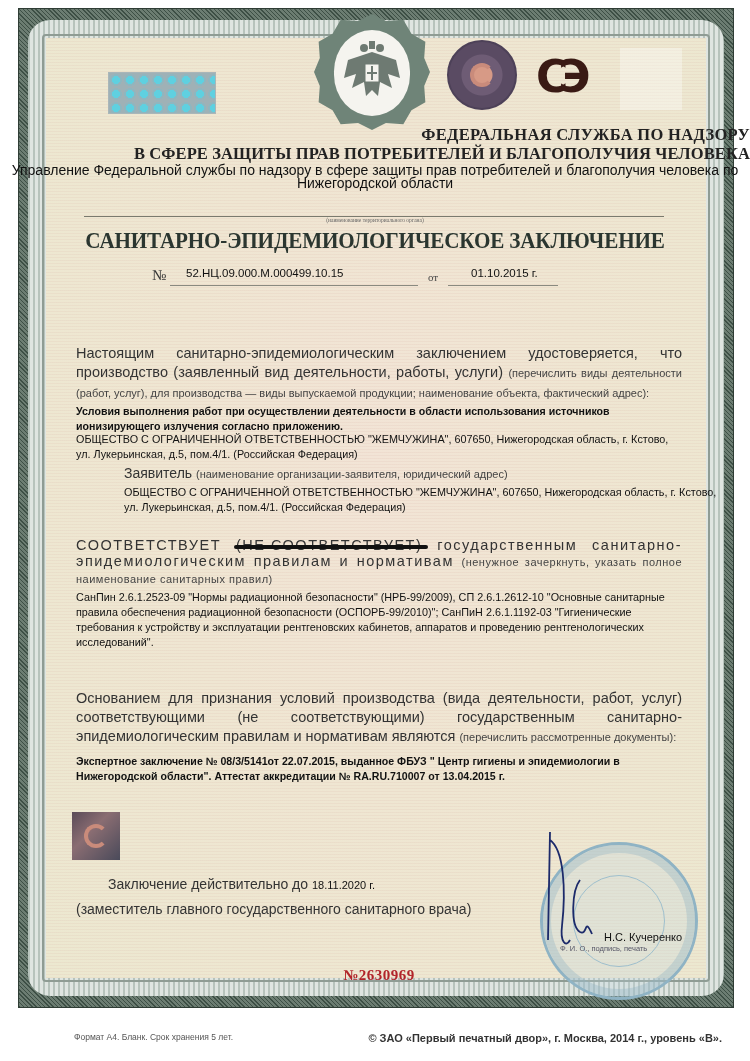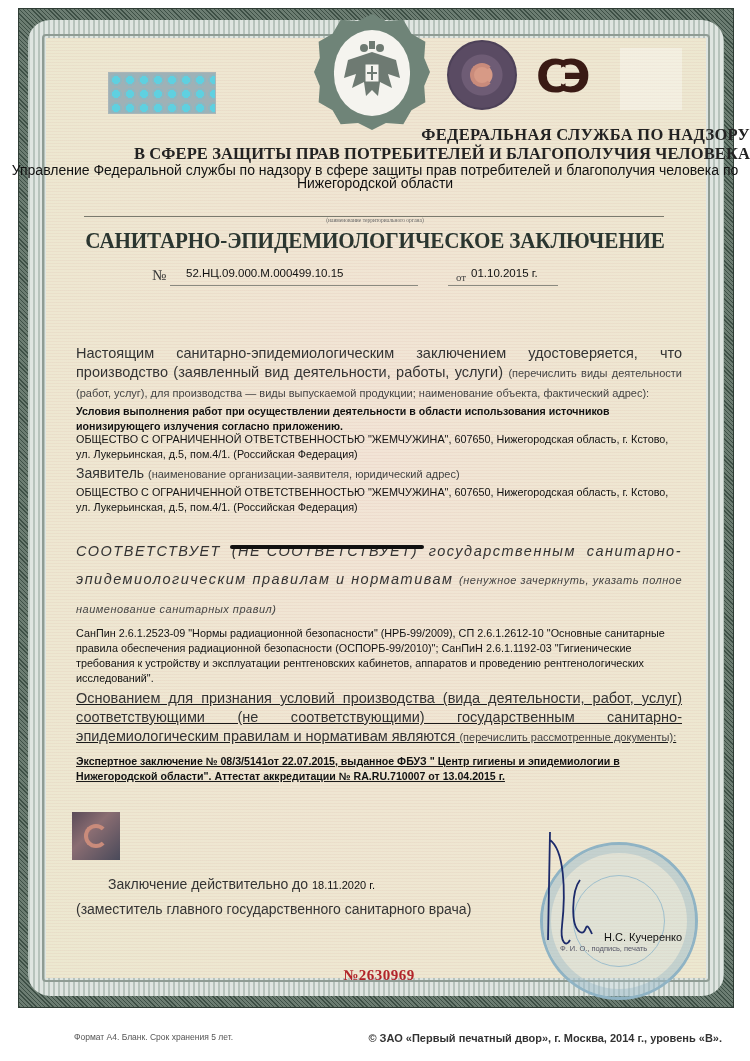--- a/index.html
+++ b/index.html
@@ -75,32 +75,32 @@
   .terr-line { position: absolute; left: 84px; top: 216px; width: 580px; height: 1px; background: #7a7a6e; }
   .terr-caption { position: absolute; left: 0; width: 750px; top: 217px; text-align: center;
         font-family: "Liberation Serif", serif; font-size: 5.5px; color: #666; }
   .title { position: absolute; left: 0; width: 750px; top: 228px; text-align: center;
         font-family: "Liberation Serif", serif; font-weight: bold; font-size: 23px; color: #2b3630;
         letter-spacing: -0.2px; transform: scaleX(0.92); }
   .num-row { position: absolute; top: 266px; left: 0; width: 750px; height: 22px; }
   .num-sign { position: absolute; left: 152px; top: 1px; font-family: "Liberation Serif", serif; font-size: 15px; color: #333; }
   .num-line { position: absolute; left: 170px; top: 19px; width: 248px; height: 1px; background: #8a8a80; }
   .num-val { position: absolute; left: 186px; top: 1px; font-size: 11.5px; color: #111; }
-  .ot { position: absolute; left: 428px; top: 5px; font-family: "Liberation Serif", serif; font-size: 11px; color: #444; margin-left: 28px; }
+  .ot { position: absolute; left: 428px; top: 5px; font-family: "Liberation Serif", serif; font-size: 11px; color: #444; }
   .date-line { position: absolute; left: 448px; top: 19px; width: 110px; height: 1px; background: #8a8a80; }
   .date-val { position: absolute; left: 471px; top: 1px; font-size: 11.5px; color: #111; }
 
   .block { position: absolute; left: 76px; width: 606px; }
   .lead { font-size: 14.5px; color: #333; line-height: 19px; text-align: justify; }
   .lead .small { font-size: 11px; color: #444; }
   .fill { font-size: 10.6px; color: #111; line-height: 14.5px; font-weight: 600; }
   .fill-reg { font-size: 10.8px; color: #111; line-height: 15px; }
   .label-row { font-size: 14px; color: #333; line-height: 18px; }
   .label-row .small { font-size: 11px; color: #444; }
-  .complies { font-size: 14.5px; color: #333; line-height: 28px; letter-spacing: 1.5px; text-align: justify; font-style: italic; }
+  .complies { font-size: 14.5px; color: #333; line-height: 16px; letter-spacing: 1.5px; text-align: justify; }
   .strike { position: relative; display: inline-block; }
   .strike::after { content: ""; position: absolute; left: -2px; right: -6px; top: 8px; height: 4px; background: #111; border-radius: 2px; }
   .complies .small { font-size: 11px; letter-spacing: 0.5px; color: #444; }
   .validity { font-size: 14px; color: #333; margin-left: 32px; }
   .validity .val { font-size: 11px; color: #111; }
 
   .holo-square {
     position: absolute; left: 72px; top: 812px; width: 48px; height: 48px;
     background: linear-gradient(135deg, #5a4b58, #8a6d72 40%, #4a4a5a);
     display: flex; align-items: center; justify-content: center;
@@ -174,39 +174,39 @@
     <span>Настоящим санитарно-эпидемиологическим заключением удостоверяется, что производство (заявленный вид деятельности, работы, услуги)</span>
     <span class="small">(перечислить виды деятельности (работ, услуг), для производства — виды выпускаемой продукции; наименование объекта, фактический адрес):</span>
   </div>
   <div class="fill" style="margin-top:1px;">Условия выполнения работ при осуществлении деятельности в области использования источников ионизирующего излучения согласно приложению.</div>
 </div>
 
 <div class="block" style="top:432px;">
   <div class="fill-reg">ОБЩЕСТВО С ОГРАНИЧЕННОЙ ОТВЕТСТВЕННОСТЬЮ "ЖЕМЧУЖИНА", 607650, Нижегородская область, г. Кстово, ул. Лукерьинская, д.5, пом.4/1. (Российская Федерация)</div>
 </div>
 
-<div class="block" style="top:464px;">
+<div class="block" style="top:464px;margin-left:48px;">
   <div class="label-row">
     <span>Заявитель</span>
     <span class="small">(наименование организации-заявителя, юридический адрес)</span>
   </div>
   <div class="fill-reg" style="margin-top:2px;">ОБЩЕСТВО С ОГРАНИЧЕННОЙ ОТВЕТСТВЕННОСТЬЮ "ЖЕМЧУЖИНА", 607650, Нижегородская область, г. Кстово, ул. Лукерьинская, д.5, пом.4/1. (Российская Федерация)</div>
 </div>
 
 <div class="block" style="top:537px;">
   <div class="complies">
     <span>СООТВЕТСТВУЕТ</span>
     <span class="strike">(НЕ СООТВЕТСТВУЕТ)</span>
     <span>государственным санитарно-эпидемиологическим правилам и нормативам</span>
     <span class="small">(ненужное зачеркнуть, указать полное наименование санитарных правил)</span>
   </div>
   <div class="fill-reg" style="margin-top:3px;">СанПин 2.6.1.2523-09 "Нормы радиационной безопасности" (НРБ-99/2009), СП 2.6.1.2612-10 "Основные санитарные правила обеспечения радиационной безопасности (ОСПОРБ-99/2010)"; СанПиН 2.6.1.1192-03 "Гигиенические требования к устройству и эксплуатации рентгеновских кабинетов, аппаратов и проведению рентгенологических исследований".</div>
 </div>
 
-<div class="block" style="top:689px;text-decoration:underline;">
+<div class="block" style="top:689px;">
   <div class="lead">
     <span>Основанием для признания условий производства (вида деятельности, работ, услуг) соответствующими (не соответствующими) государственным санитарно-эпидемиологическим правилам и нормативам являются</span>
     <span class="small">(перечислить рассмотренные документы):</span>
   </div>
   <div class="fill" style="margin-top:7px;">Экспертное заключение № 08/3/5141от 22.07.2015, выданное ФБУЗ " Центр гигиены и эпидемиологии в Нижегородской области". Аттестат аккредитации № RA.RU.710007 от 13.04.2015 г.</div>
 </div>
 
 <div class="holo-square">
     <span></span>
   </div>

